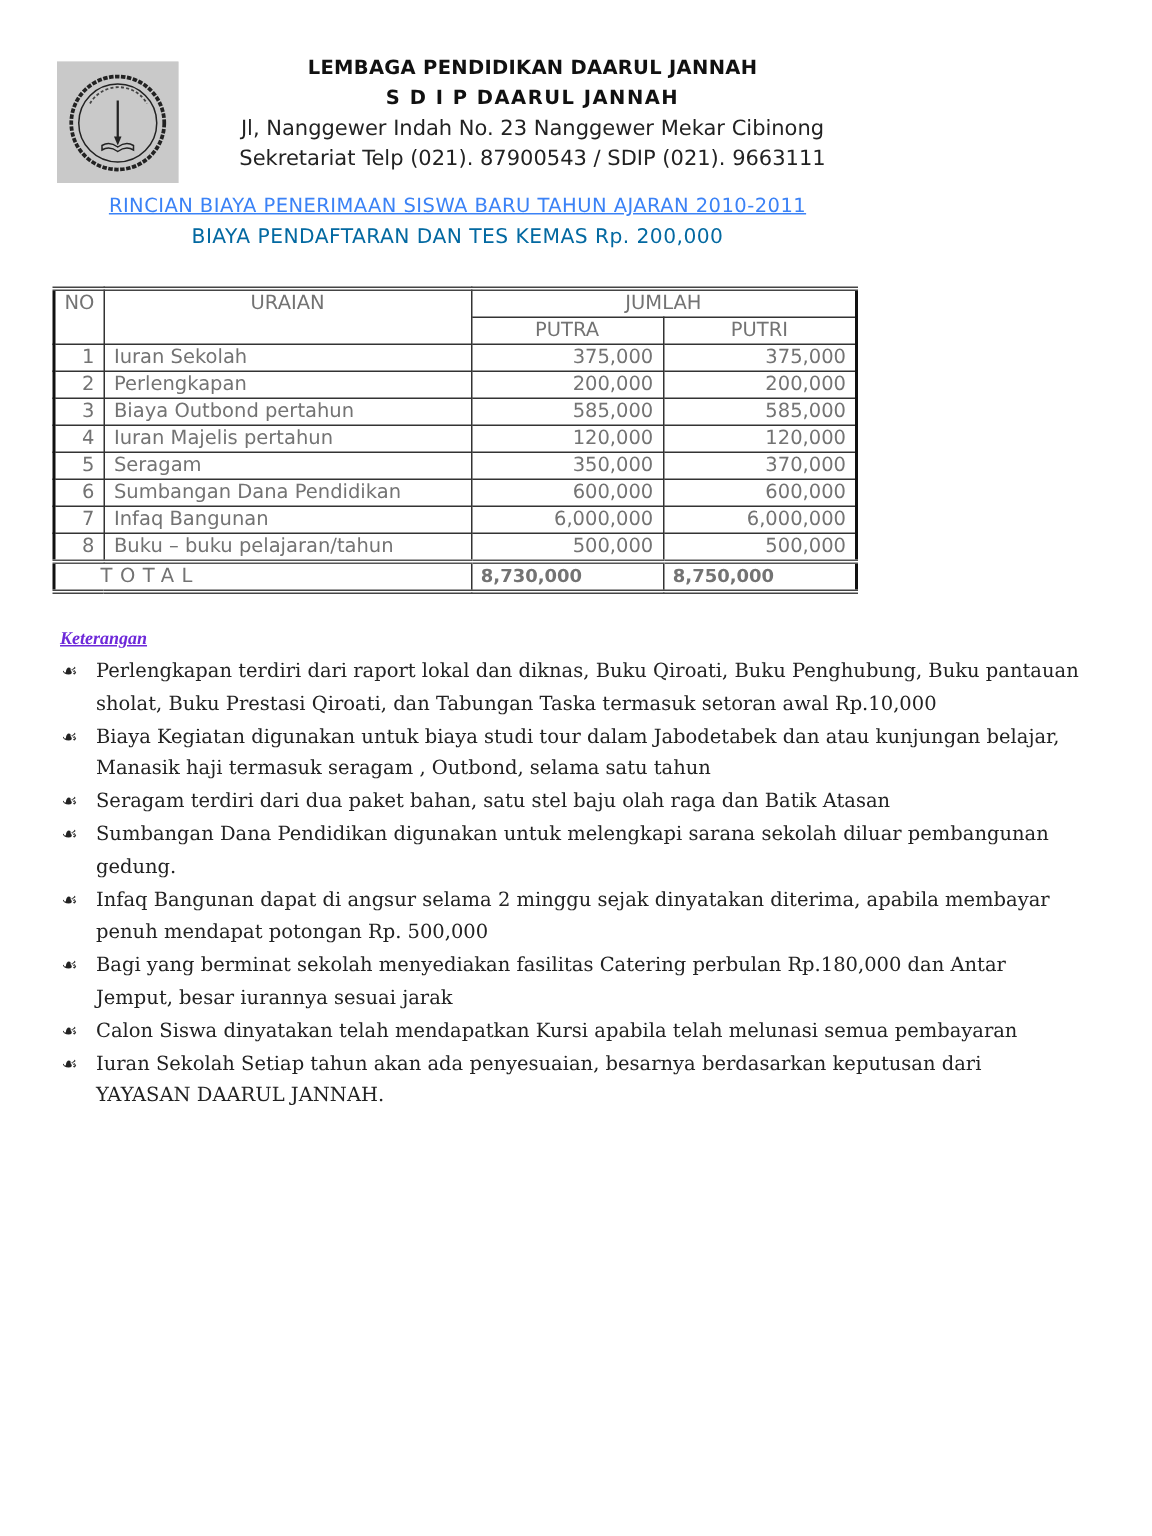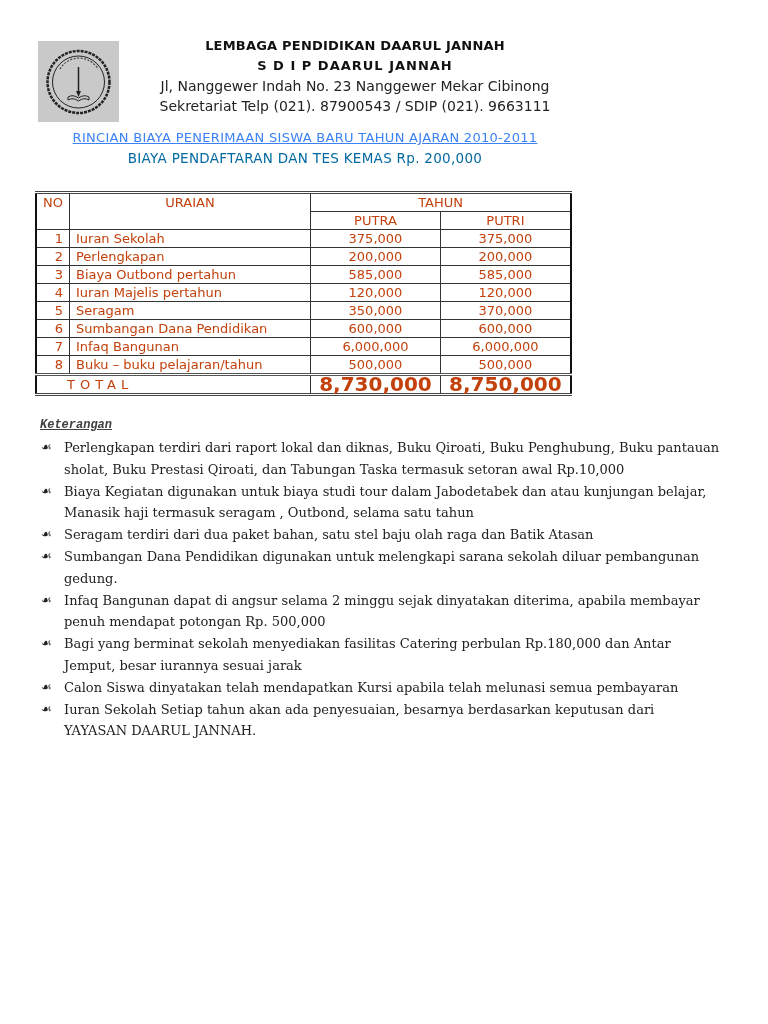--- a/index.html
+++ b/index.html
@@ -14,35 +14,35 @@
   .school { font-family: "DejaVu Sans", sans-serif; font-weight: bold; font-size: 13px; line-height: 20px; letter-spacing: 1px; }
   .addr { font-family: "DejaVu Sans", sans-serif; font-size: 14px; line-height: 20px; color: #222; }
 
   .title1 { position: absolute; left: 40px; top: 129px; width: 530px; text-align: center;
             font-family: "DejaVu Sans", sans-serif; font-size: 13px; text-decoration: underline; letter-spacing: 0.3px; line-height: 18px; color: #3b82f6; }
   .title2 { position: absolute; left: 40px; top: 149px; width: 530px; text-align: center;
             font-family: "DejaVu Sans", sans-serif; font-size: 13.5px; letter-spacing: 0.3px; line-height: 18px; color: #0369a1; }
 
   
   table.fees { position: absolute; left: 35px; top: 191px; width: 537px; border-collapse: collapse;
-               font-family: "DejaVu Sans", sans-serif; font-size: 13px; color: #c2410c;
+               font-family: "DejaVu Sans", sans-serif; font-size: 13px; color: #737373;
                border-top: 3px double #444; border-bottom: 3px double #444; border-left: 2px solid #111; border-right: 2px solid #111; }
   table.fees td, table.fees th { border: 1px solid #333; padding: 0 6px; height: 17px; line-height: 17px; font-weight: normal; }
   th.no { width: 14px; text-align: left; vertical-align: top; padding: 0 2px; }
   th.uraian { text-align: center; vertical-align: top; }
-  td.num { text-align: center; }
+  td.num { text-align: right; }
   td.idx { text-align: right; padding-right: 4px; }
   tr.total td { border-top: 3px double #555; }
-  tr.total td.amt { font-weight: bold; font-size: 20px; text-align: center; }
+  tr.total td.amt { font-weight: bold; font-size: 12px; text-align: left; }
   tr.total td.label { letter-spacing: 5px; padding-left: 30px; }
   col.c-no { width: 26px; } col.c-ur { width: 250px; } col.c-pa { width: 130px; } col.c-pi { width: 131px; }
 
   
-  .notes-title { position: absolute; left: 40px; top: 418px; font-family: Liberation Mono, monospace; font-style: italic; font-weight: bold;
-                 font-size: 12px; text-decoration: underline; color: #404040; }
+  .notes-title { position: absolute; left: 40px; top: 418px; font-family: Liberation Serif, serif; font-style: italic; font-weight: bold;
+                 font-size: 12px; text-decoration: underline; color: #6d28d9; }
   .notes { position: absolute; left: 40px; top: 437px; width: 680px; font-family: "DejaVu Serif", serif; font-size: 13px; color: #222; }
   .note { position: relative; padding-left: 24px; line-height: 21.8px; }
   .bullet { position: absolute; left: 1px; top: 0; font-size: 12px; }
 </style>
 </head>
 <body>
 
 <div class="page">
 
   <div class="logo">
@@ -71,21 +71,21 @@
     <colgroup>
         <col class="c-no">
         <col class="c-ur">
         <col class="c-pa">
         <col class="c-pi">
       </colgroup>
     <tbody>
         <tr>
       <th class="no" rowspan="2">NO</th>
       <th class="uraian" rowspan="2">URAIAN</th>
-      <th colspan="2" style="text-align:center">TAHUN</th>
+      <th colspan="2" style="text-align:center">JUMLAH</th>
     </tr>
     <tr>
       <th style="text-align:center">PUTRA</th>
       <th style="text-align:center">PUTRI</th>
     </tr>
     <tr>
       <td class="idx">1</td>
       <td>Iuran Sekolah</td>
       <td class="num">375,000</td>
       <td class="num">375,000</td>

